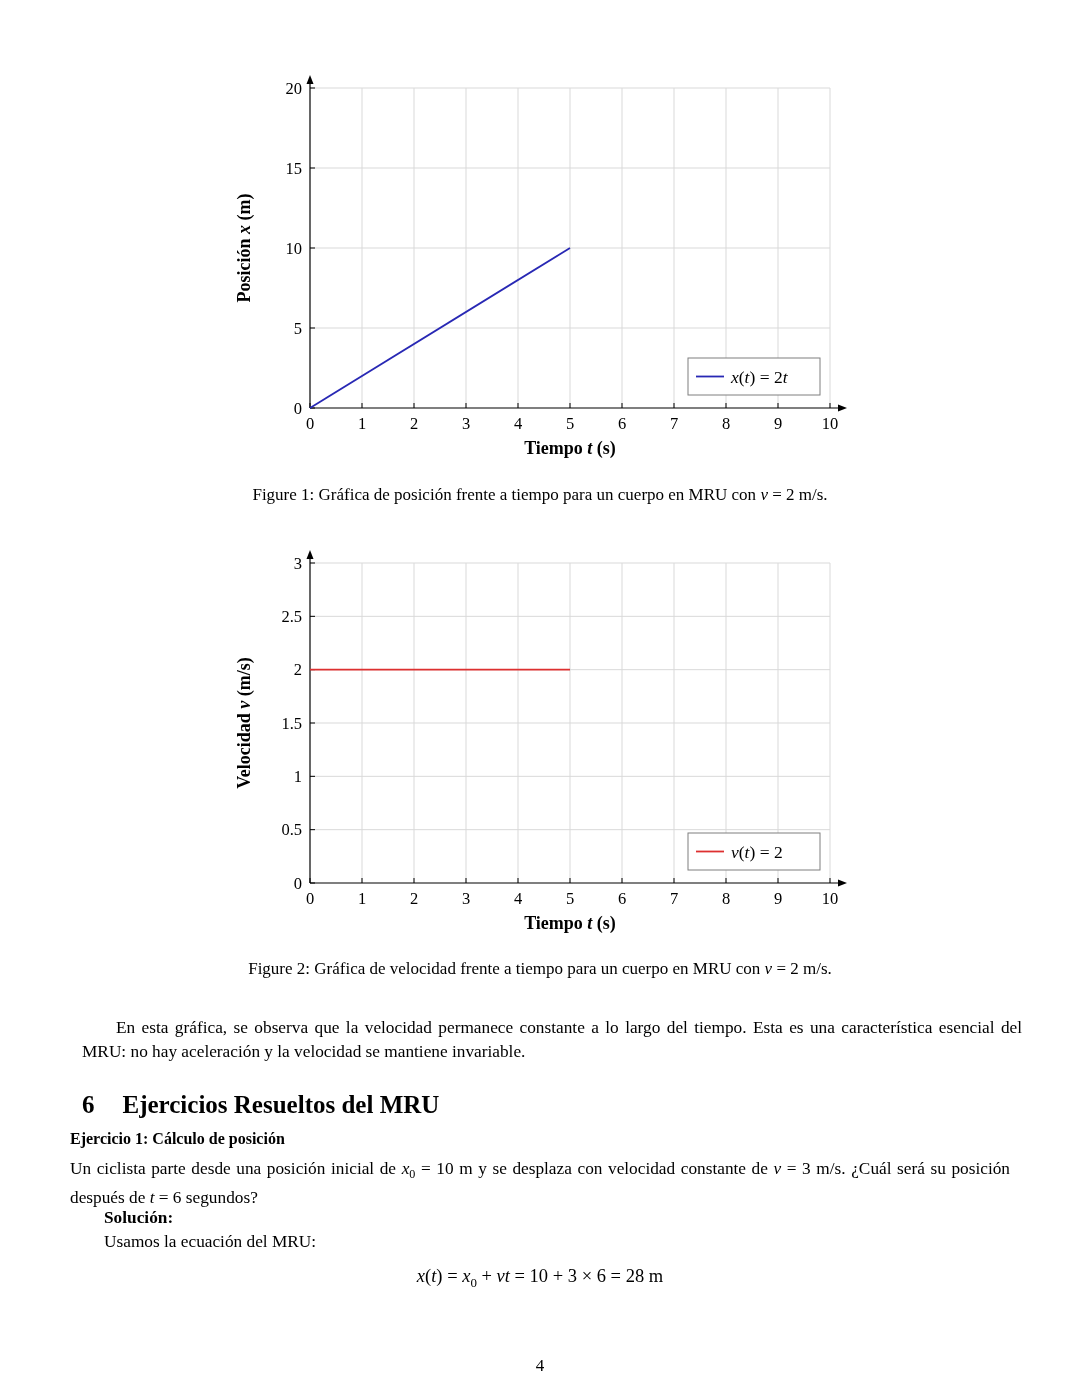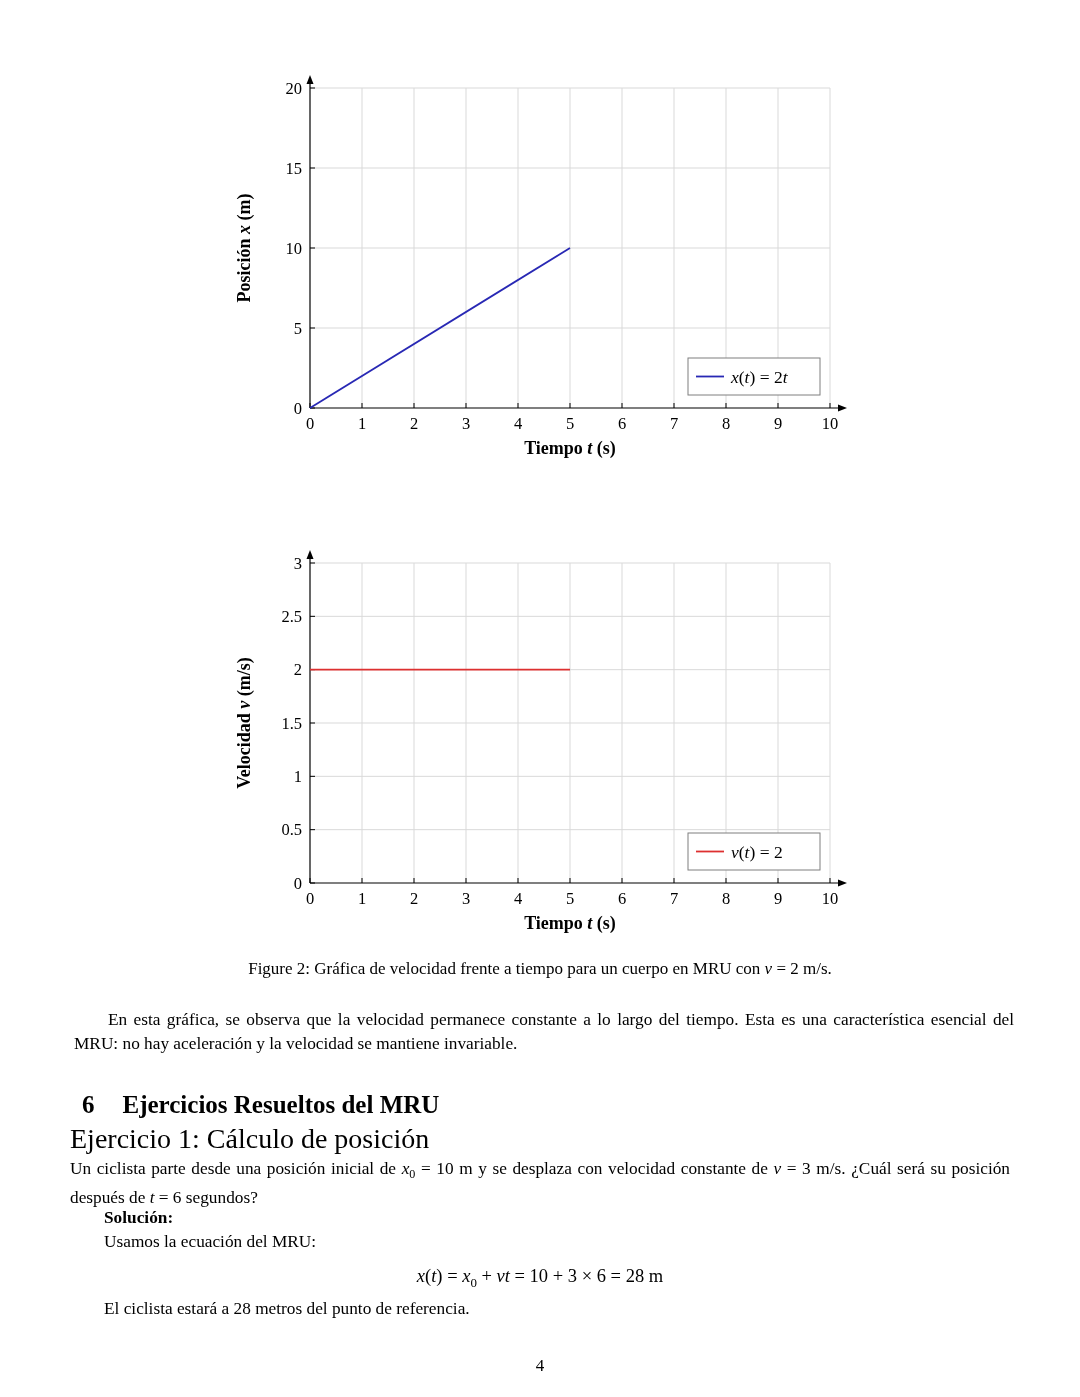--- a/index.html
+++ b/index.html
@@ -24,21 +24,21 @@
   }
   .indent{text-indent:34px;}
   .pad-indent{padding-left:34px;}
   h1.section{
     margin:12px;left:70px;width:940px;
     font-size:25px;line-height:30px;font-weight:bold;
   }
   h1.section .secnum{margin-right:28px;}
   h2.subsection{
     margin:0;left:70px;width:940px;
-    font-size:28px;line-height:24px;font-weight:normal;
+    font-size:16px;line-height:24px;font-weight:bold;
   }
   .bold{font-weight:bold;}
   .equation{
     left:0;width:1080px;text-align:center;
     font-size:18.5px;line-height:24px;
   }
   .pagenum{
     left:0;width:1080px;text-align:center;
     font-size:17px;
   }
@@ -101,20 +101,21 @@
       <line x1="80" y1="33" x2="85" y2="33" stroke="#000000" stroke-width="1"></line>
       <text x="72" y="38.5" text-anchor="end" font-size="16.5">20</text>
       <polyline points="80,353 340,193" fill="none" stroke="#2828b4" stroke-width="1.8"></polyline>
       <text x="340" y="399" text-anchor="middle" font-size="18" font-weight="bold"><tspan>Tiempo </tspan><tspan font-style="italic">t</tspan><tspan> (s)</tspan></text>
       <text transform="translate(20,193) rotate(-90)" text-anchor="middle" font-size="18" font-weight="bold"><tspan>Posición </tspan><tspan font-style="italic">x</tspan><tspan> (m)</tspan></text>
       <rect x="458" y="303" width="132" height="37" fill="#ffffff" stroke="#7f7f7f" stroke-width="1"></rect>
       <line x1="466" y1="321.5" x2="494" y2="321.5" stroke="#2828b4" stroke-width="1.8"></line>
       <text x="501" y="327.5" font-size="17.5"><tspan font-style="italic">x</tspan><tspan>(</tspan><tspan font-style="italic">t</tspan><tspan>) = 2</tspan><tspan font-style="italic">t</tspan></text>
     </svg>
 
+  <div class="abs caption" style="top:484px;"><span>Figure 1: Gráfica de posición frente a tiempo para un cuerpo en MRU con </span><span style="font-style: italic;">v</span><span> = 2 m/s.</span></div>
 
   <svg class="abs" style="left:230px;top:530px;" width="650" height="412" viewBox="0 0 650 412">
       <line x1="132" y1="33" x2="132" y2="353" stroke="#d9d9d9" stroke-width="1"></line>
       <line x1="184" y1="33" x2="184" y2="353" stroke="#d9d9d9" stroke-width="1"></line>
       <line x1="236" y1="33" x2="236" y2="353" stroke="#d9d9d9" stroke-width="1"></line>
       <line x1="288" y1="33" x2="288" y2="353" stroke="#d9d9d9" stroke-width="1"></line>
       <line x1="340" y1="33" x2="340" y2="353" stroke="#d9d9d9" stroke-width="1"></line>
       <line x1="392" y1="33" x2="392" y2="353" stroke="#d9d9d9" stroke-width="1"></line>
       <line x1="444" y1="33" x2="444" y2="353" stroke="#d9d9d9" stroke-width="1"></line>
       <line x1="496" y1="33" x2="496" y2="353" stroke="#d9d9d9" stroke-width="1"></line>
@@ -169,33 +170,32 @@
       <polyline points="80,139.66666666666669 340,139.66666666666669" fill="none" stroke="#dd3030" stroke-width="1.8"></polyline>
       <text x="340" y="399" text-anchor="middle" font-size="18" font-weight="bold"><tspan>Tiempo </tspan><tspan font-style="italic">t</tspan><tspan> (s)</tspan></text>
       <text transform="translate(20,193) rotate(-90)" text-anchor="middle" font-size="18" font-weight="bold"><tspan>Velocidad </tspan><tspan font-style="italic">v</tspan><tspan> (m/s)</tspan></text>
       <rect x="458" y="303" width="132" height="37" fill="#ffffff" stroke="#7f7f7f" stroke-width="1"></rect>
       <line x1="466" y1="321.5" x2="494" y2="321.5" stroke="#dd3030" stroke-width="1.8"></line>
       <text x="501" y="327.5" font-size="17.5"><tspan font-style="italic">v</tspan><tspan>(</tspan><tspan font-style="italic">t</tspan><tspan>) = 2</tspan></text>
     </svg>
 
   <div class="abs caption" style="top:958px;"><span>Figure 2: Gráfica de velocidad frente a tiempo para un cuerpo en MRU con </span><span style="font-style: italic;">v</span><span> = 2 m/s.</span></div>
 
-  <p class="abs body-par indent" style="top:1004px;margin:4px;">En esta gráfica, se observa que la velocidad permanece constante a lo largo del tiempo. Esta es una característica esencial del MRU: no hay aceleración y la velocidad se mantiene invariable.</p>
+  <p class="abs body-par indent" style="top:1004px;margin:12px;">En esta gráfica, se observa que la velocidad permanece constante a lo largo del tiempo. Esta es una característica esencial del MRU: no hay aceleración y la velocidad se mantiene invariable.</p>
 
   <h1 class="abs section" style="top:1078px;">
     <span class="secnum">6</span><span>Ejercicios Resueltos del MRU</span>
   </h1>
 
   <h2 class="abs subsection" style="top:1127px;">Ejercicio 1: Cálculo de posición</h2>
 
   <p class="abs body-par" style="top:1157px;margin:0;"><span>Un ciclista parte desde una posición inicial de </span><span style="font-style: italic;">x</span><sub>0</sub><span> = 10 m y se desplaza con velocidad constante de </span><span style="font-style: italic;">v</span><span> = 3 m/s. ¿Cuál será su posición después de </span><span style="font-style: italic;">t</span><span> = 6 segundos?</span></p>
 
   <p class="abs body-par pad-indent" style="top:1230px;margin:0;">Usamos la ecuación del MRU:</p>
 
   <p class="abs body-par pad-indent bold" style="top:1206px;margin:0;">Solución:</p>
 
   <div class="abs equation" style="top:1264px;"><span style="font-style: italic;">x</span><span>(</span><span style="font-style: italic;">t</span><span>) = </span><span style="font-style: italic;">x</span><sub>0</sub><span> + </span><span style="font-style: italic;">v</span><span style="font-style: italic;">t</span><span> = 10 + 3 × 6 = 28 m</span></div>
 
-  <p class="abs body-par pad-indent" style="top:1297px;margin:0;">El ciclista estará a 28 metros del punto de referencia.</p>
 
   <div class="abs pagenum" style="top:1356px;">4</div>
 
 </div>
 
 </body></html>

